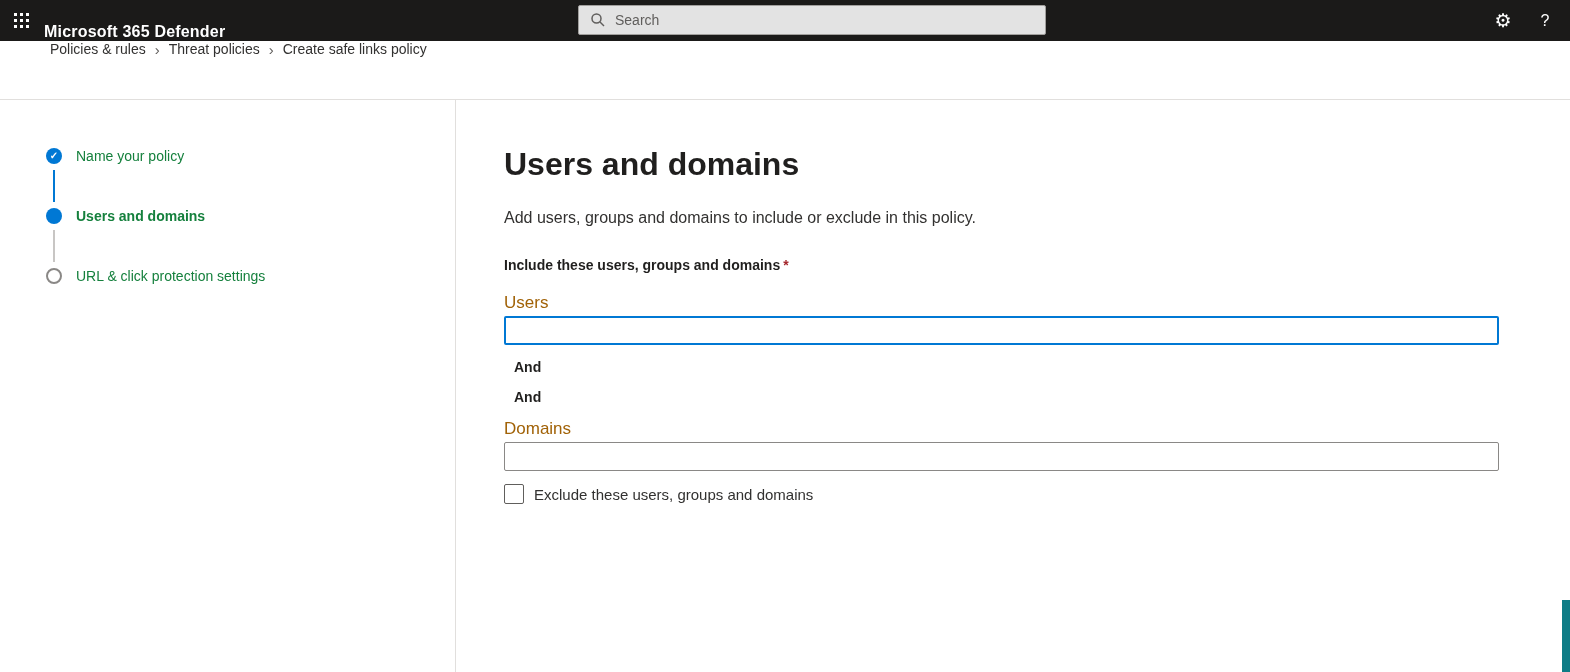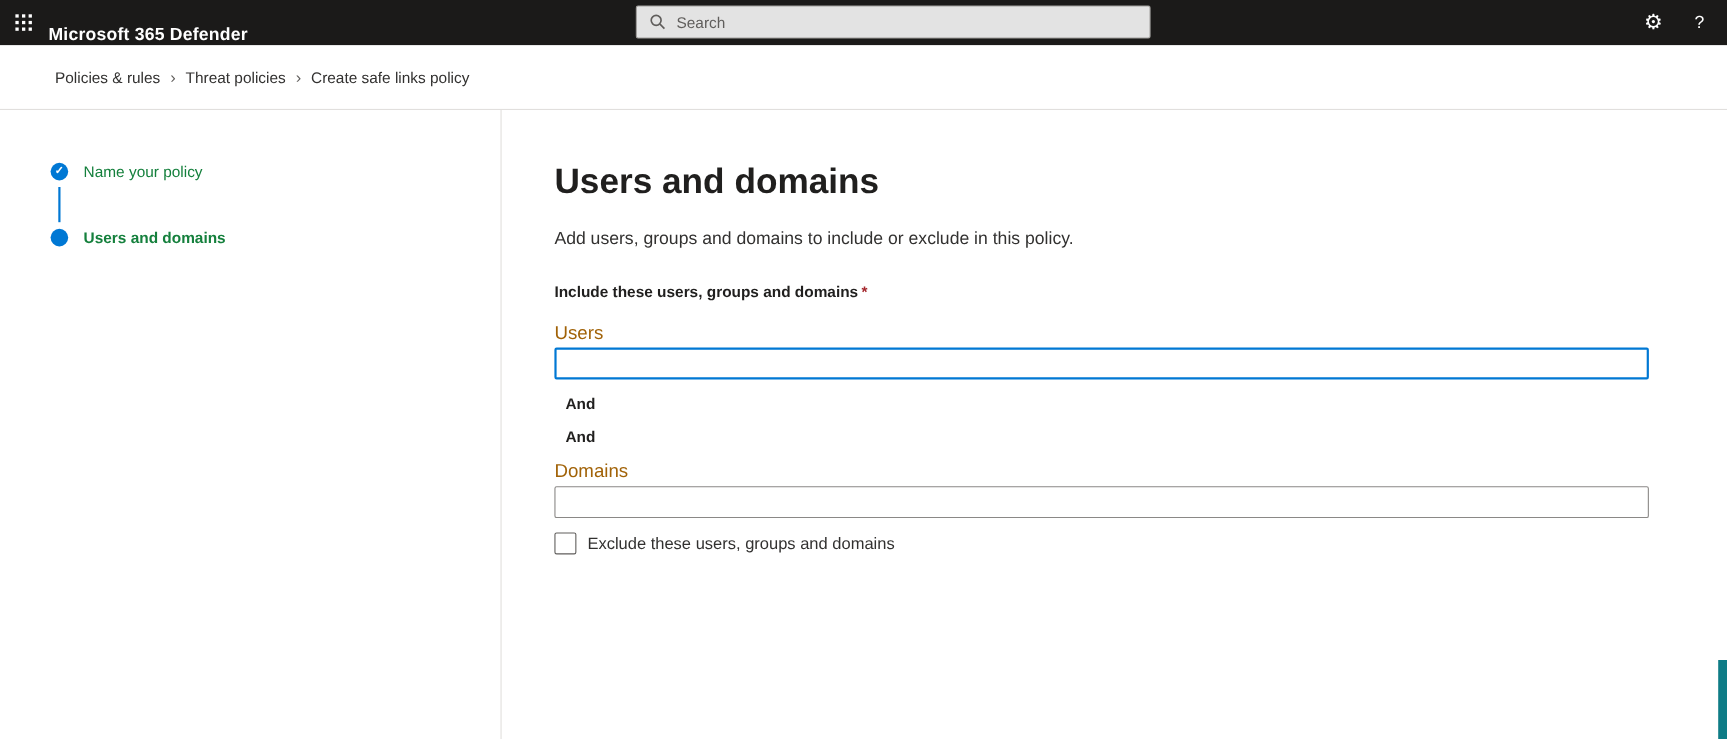--- a/index.html
+++ b/index.html
@@ -65,21 +65,21 @@
     width: 42px; height: 41px;
     display: flex; align-items: center; justify-content: center;
     cursor: pointer; color: #ffffff;
   }
   .gear-glyph { font-size: 19px; line-height: 1; }
   .help-glyph { font-size: 16px; line-height: 1; }
 
   
   .breadcrumb-bar {
     height: 59px;
-    display: flex; align-items: center;
+    display: flex; align-items: flex-start;
     padding-left: 50px;
     border-bottom: 1px solid #e1dfdd;
     background: #ffffff;
   }
   .crumb { font-size: 14px; color: #323130; cursor: pointer; }
   .crumb-sep { font-size: 15px; color: #605e5c; margin: 0 9px; }
 
   
   .content {
     display: flex;
@@ -239,20 +239,29 @@
     <div class="step current">
       <div class="step-row">
         <span class="step-circle">
           
         </span>
         <span class="step-label">Users and domains</span>
       </div>
       <span class="step-connector"></span>
     </div>
 
+    <div class="step upcoming">
+      <div class="step-row">
+        <span class="step-circle">
+          
+        </span>
+        <span class="step-label">URL &amp; click protection settings</span>
+      </div>
+      <span class="step-connector"></span>
+    </div>
 
 
 
   </aside>
 
   <main class="main">
     <h1 class="page-title">Users and domains</h1>
     <p class="page-desc">Add users, groups and domains to include or exclude in this policy.</p>
 
     <div class="include-label">

